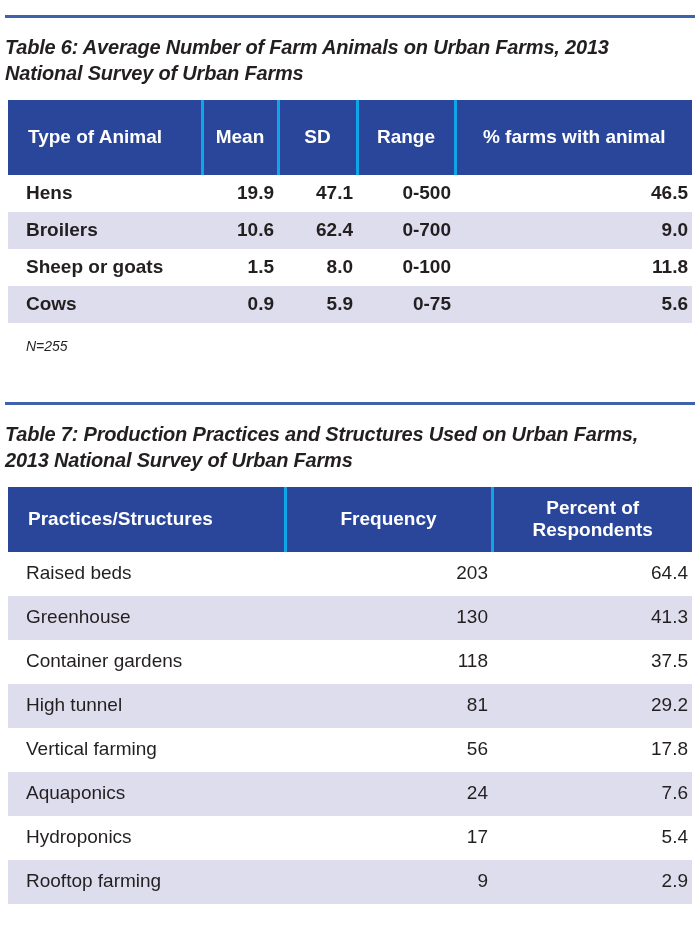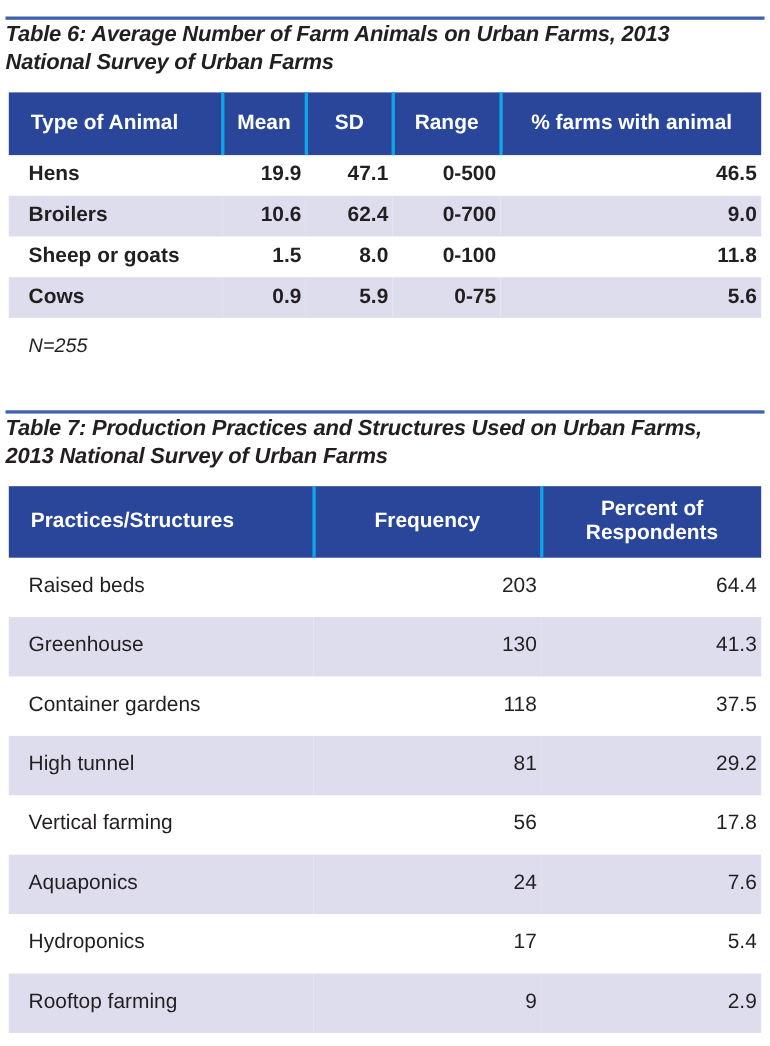--- a/index.html
+++ b/index.html
@@ -16,21 +16,21 @@
     background: #3e62ae;
     margin: 0 5px;
   }
   .rule-2 { margin-top: 48px; }
   .table-title {
     font-weight: bold;
     font-style: italic;
     font-size: 20px;
     line-height: 1.32;
     letter-spacing: -0.2px;
-    margin: 0 10px 13px 5px;
+    margin: 16px 10px 13px 5px;
     max-width: 675px;
   }
   table {
     border-collapse: collapse;
     table-layout: fixed;
     width: 684px;
     margin: 0 8px;
     font-size: 19px;
   }
   thead th {
@@ -42,39 +42,39 @@
     vertical-align: middle;
     border-left: 3px solid #0ea5e9;
     padding: 0 6px;
     line-height: 1.15;
   }
   thead th:first-child {
     border-left: none;
     text-align: left;
     padding-left: 20px;
   }
-  .t6 thead th { height: 57px; }
+  .t6 thead th { height: 75px; }
   .t7 thead th { height: 65px; }
   tbody td {
     text-align: right;
     vertical-align: middle;
     padding: 6px 4px;
     line-height: 1.2;
   }
   .t6 tbody td { height: 37px; font-weight: bold; }
-  .t7 tbody td { height: 54px; }
+  .t7 tbody td { height: 44px; }
   tbody td:first-child {
     text-align: left;
     padding-left: 18px;
     white-space: pre-line;
   }
   tbody tr:nth-child(even) { background: #dedded; }
   .footnote {
     font-style: italic;
-    font-size: 18px;
+    font-size: 14px;
     margin: 15px 0 0 26px;
     color: #231f20;
   }
 </style>
 </head>
 <body>
 
 <div class="page">
 
   <div class="rule"></div>

